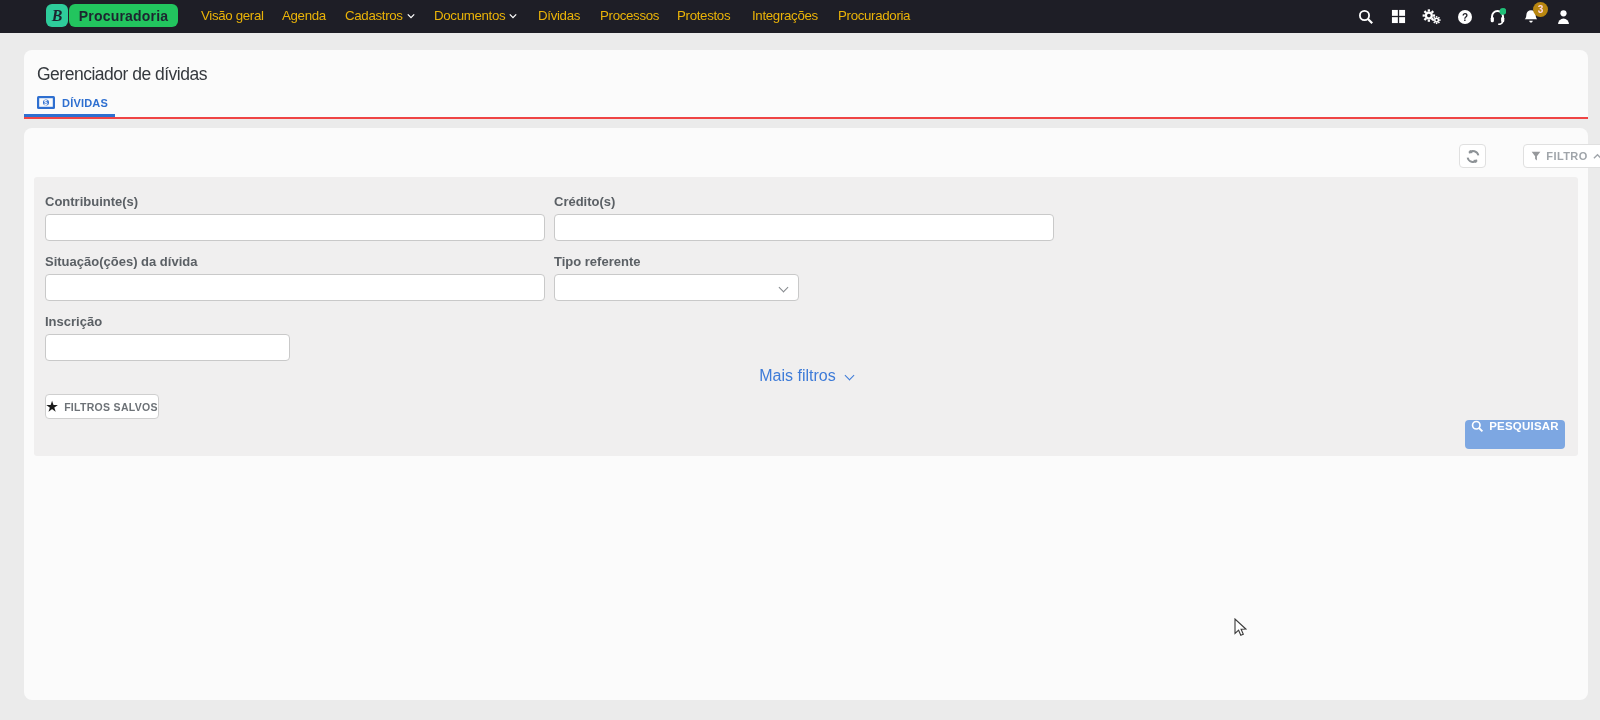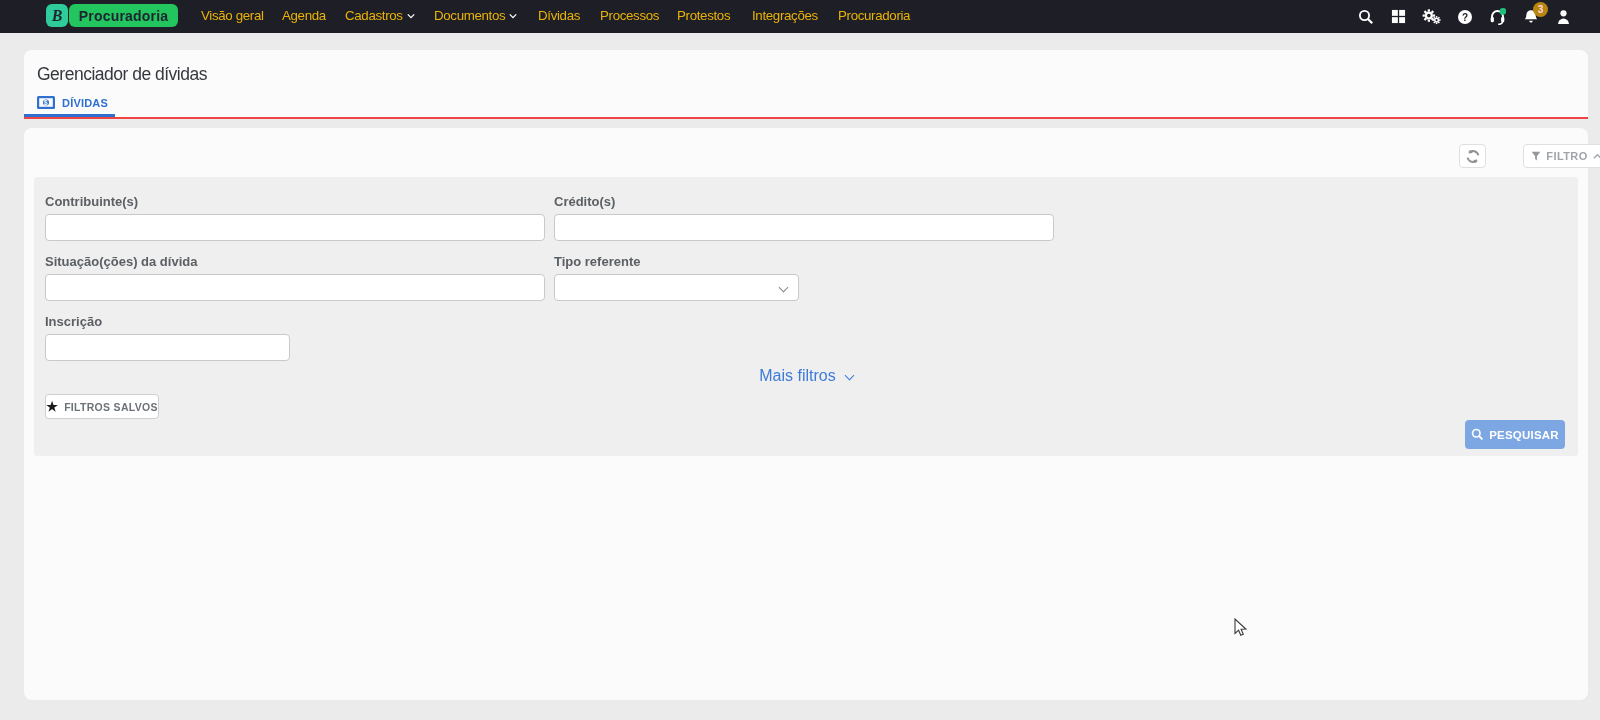--- a/index.html
+++ b/index.html
@@ -52,21 +52,21 @@
   .w4 { width:500px; } .w2 { width:245px; }
   .mais { position:absolute; left:0; top:190px; width:1544px; text-align:center; color:#3d7bd8; font-size:16px; }
   .mais .chev { display:inline-block; width:7px; height:7px; border-left:1.6px solid #3d7bd8; border-bottom:1.6px solid #3d7bd8;
                 transform:rotate(-45deg); margin-left:10px; margin-bottom:2px; }
   .btn-saved { position:absolute; left:11px; top:217px; width:114px; height:25px; background:#fff; border:1px solid #cfcfcf;
                border-radius:4px; display:flex; align-items:center; justify-content:center; gap:6px;
                color:#6d7277; font-size:10.5px; font-weight:700; letter-spacing:.3px; }
   .btn-saved .star { color:#1b1b1b; font-size:13px; line-height:1; }
   .btn-search { position:absolute; left:1431px; top:243px; width:100px; height:29px; background:#7da7e2; border:none;
                 border-radius:4px; color:#fff; font-size:11.5px; font-weight:700; letter-spacing:.2px;
-                display:flex; align-items:center; justify-content:center; gap:5px; }
+                display:flex; align-items:flex-start; justify-content:center; gap:5px; }
 
   .empty { position:absolute; left:0; top:340px; width:1564px; text-align:center; }
   .empty p { font-size:16.5px; color:#42464a; margin-top:15px; letter-spacing:-0.2px; }
 
   .cursor { position:absolute; left:1234px; top:618px; }
 </style>
 </head>
 <body>
 
 <div class="topbar">

